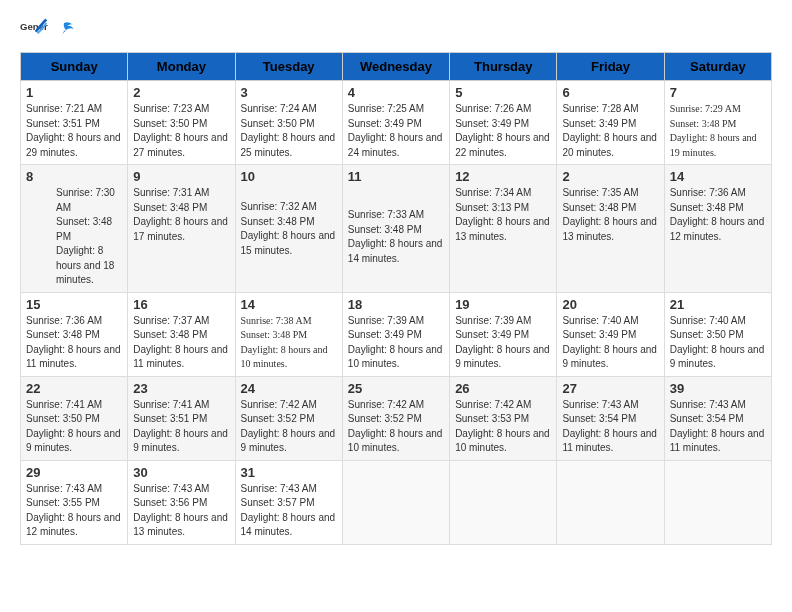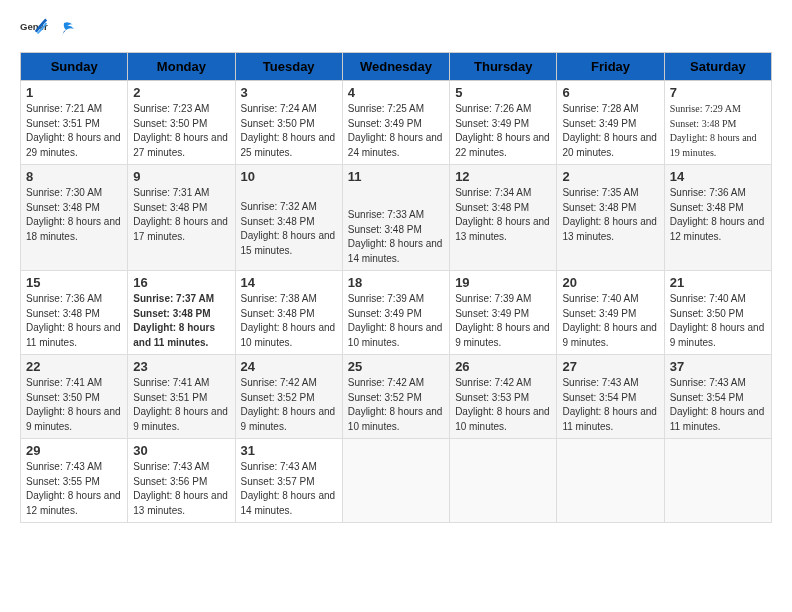--- a/index.html
+++ b/index.html
@@ -164,21 +164,21 @@
           <td>
             <span class="day-num">7</span>
             <div class="cell-text" style="white-space: pre-line; font-family: Liberation Serif, serif;">Sunrise: 7:29 AM
 Sunset: 3:48 PM
 Daylight: 8 hours and 19 minutes.</div>
           </td>
         </tr>
         <tr>
           <td>
             <span class="day-num">8</span>
-            <div class="cell-text" style="white-space: pre-line;">Sunrise: 7:30 AM
+            <div class="cell-text" style="white-space: pre-line; margin-left: 30px;">Sunrise: 7:30 AM
 Sunset: 3:48 PM
 Daylight: 8 hours and 18 minutes.</div>
           </td>
           <td>
             <span class="day-num">9</span>
             <div class="cell-text" style="white-space: pre-line;">Sunrise: 7:31 AM
 Sunset: 3:48 PM
 Daylight: 8 hours and 17 minutes.</div>
           </td>
           <td>
@@ -189,21 +189,21 @@
           </td>
           <td>
             <span class="day-num">11</span>
             <div class="cell-text" style="white-space: pre-line; margin-top: 24px;">Sunrise: 7:33 AM
 Sunset: 3:48 PM
 Daylight: 8 hours and 14 minutes.</div>
           </td>
           <td>
             <span class="day-num">12</span>
             <div class="cell-text" style="white-space: pre-line;">Sunrise: 7:34 AM
-Sunset: 3:48 PM
+Sunset: 3:13 PM
 Daylight: 8 hours and 13 minutes.</div>
           </td>
           <td>
             <span class="day-num">2</span>
             <div class="cell-text" style="white-space: pre-line;">Sunrise: 7:35 AM
 Sunset: 3:48 PM
 Daylight: 8 hours and 13 minutes.</div>
           </td>
           <td>
             <span class="day-num">14</span>
@@ -214,27 +214,27 @@
         </tr>
         <tr>
           <td>
             <span class="day-num">15</span>
             <div class="cell-text" style="white-space: pre-line;">Sunrise: 7:36 AM
 Sunset: 3:48 PM
 Daylight: 8 hours and 11 minutes.</div>
           </td>
           <td>
             <span class="day-num">16</span>
-            <div class="cell-text" style="white-space: pre-line; font-weight: bold;">Sunrise: 7:37 AM
+            <div class="cell-text" style="white-space: pre-line;">Sunrise: 7:37 AM
 Sunset: 3:48 PM
 Daylight: 8 hours and 11 minutes.</div>
           </td>
           <td>
             <span class="day-num">14</span>
-            <div class="cell-text" style="white-space: pre-line;">Sunrise: 7:38 AM
+            <div class="cell-text" style="white-space: pre-line; font-family: Liberation Serif, serif;">Sunrise: 7:38 AM
 Sunset: 3:48 PM
 Daylight: 8 hours and 10 minutes.</div>
           </td>
           <td>
             <span class="day-num">18</span>
             <div class="cell-text" style="white-space: pre-line;">Sunrise: 7:39 AM
 Sunset: 3:49 PM
 Daylight: 8 hours and 10 minutes.</div>
           </td>
           <td>
@@ -287,21 +287,21 @@
 Sunset: 3:53 PM
 Daylight: 8 hours and 10 minutes.</div>
           </td>
           <td>
             <span class="day-num">27</span>
             <div class="cell-text" style="white-space: pre-line;">Sunrise: 7:43 AM
 Sunset: 3:54 PM
 Daylight: 8 hours and 11 minutes.</div>
           </td>
           <td>
-            <span class="day-num">37</span>
+            <span class="day-num">39</span>
             <div class="cell-text" style="white-space: pre-line;">Sunrise: 7:43 AM
 Sunset: 3:54 PM
 Daylight: 8 hours and 11 minutes.</div>
           </td>
         </tr>
         <tr>
           <td>
             <span class="day-num">29</span>
             <div class="cell-text" style="white-space: pre-line;">Sunrise: 7:43 AM
 Sunset: 3:55 PM

